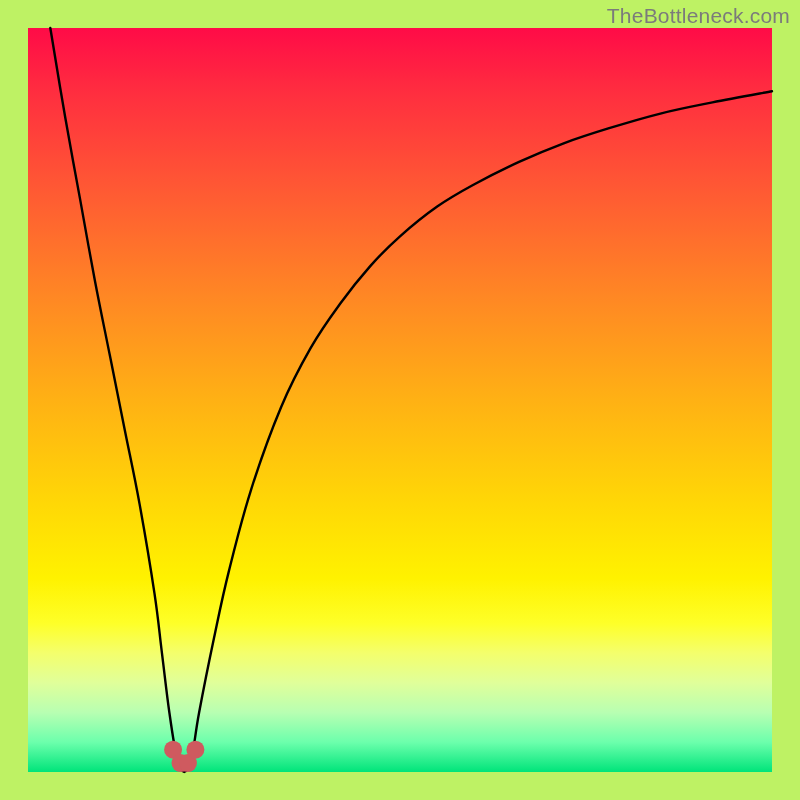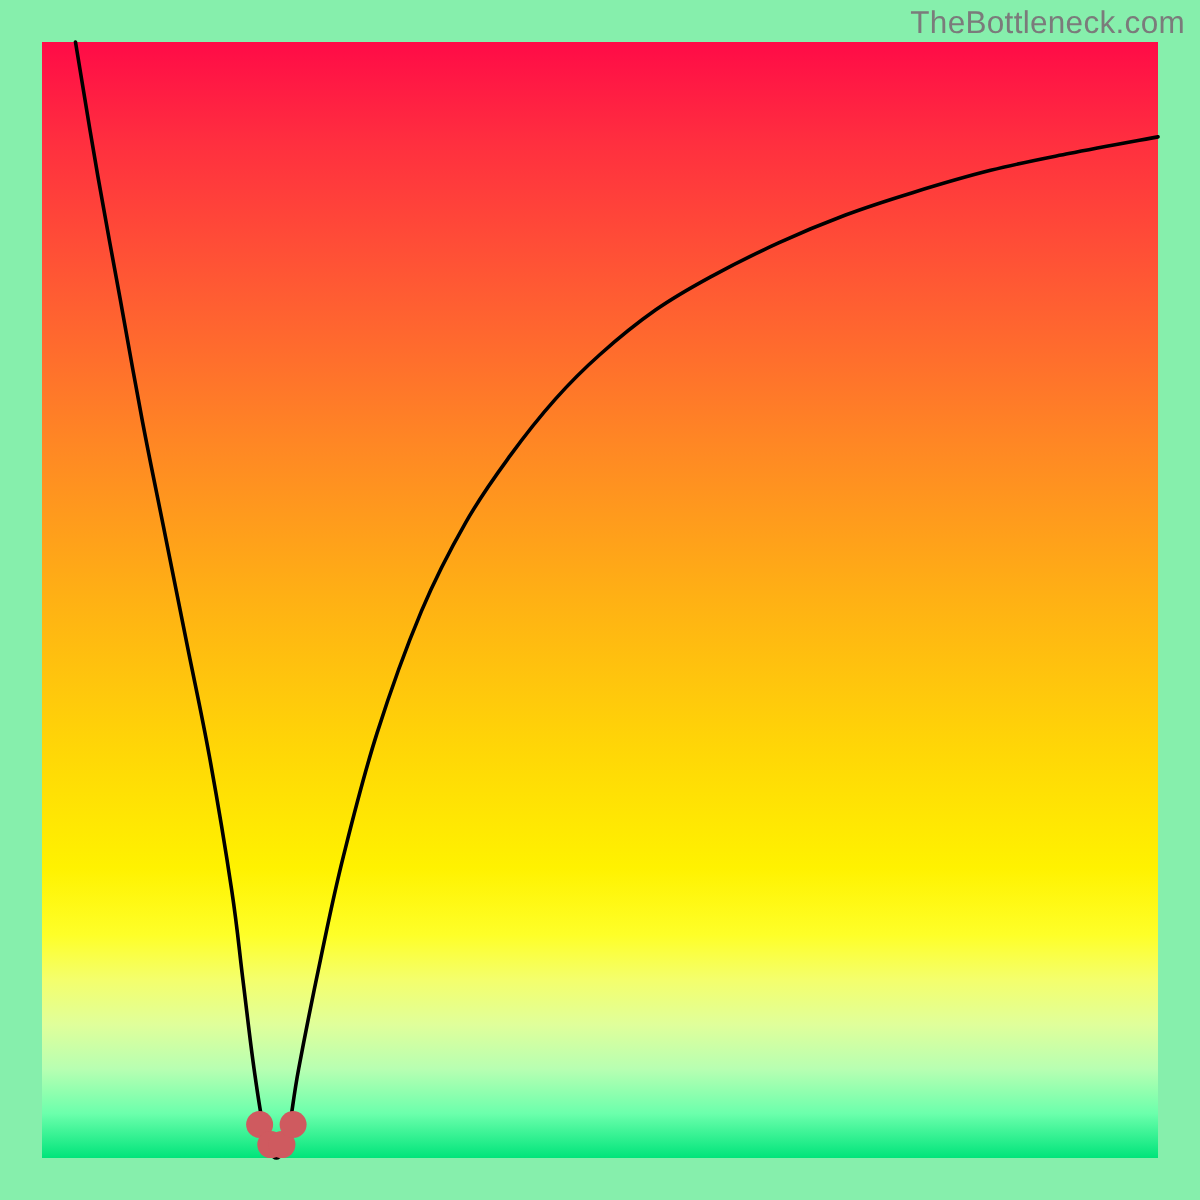--- a/index.html
+++ b/index.html
@@ -10,21 +10,21 @@
     background: #000;
     overflow: hidden;
     font-family: Arial, Helvetica, sans-serif;
   }
   .frame {
     position: absolute;
     left: 0;
     top: 0;
     width: 800px;
     height: 800px;
-    background: #86efac;
+    background: #bef264;
   }
   .plot {
     position: absolute;
     left: 28px;
     top: 28px;
     width: 744px;
     height: 744px;
     background: linear-gradient(to bottom,
       #ff0b47 0%,
       #ff2f3f 9%,

